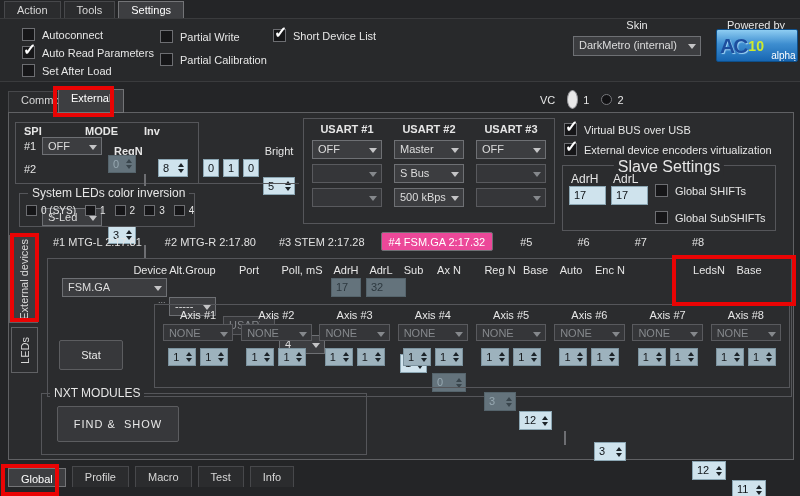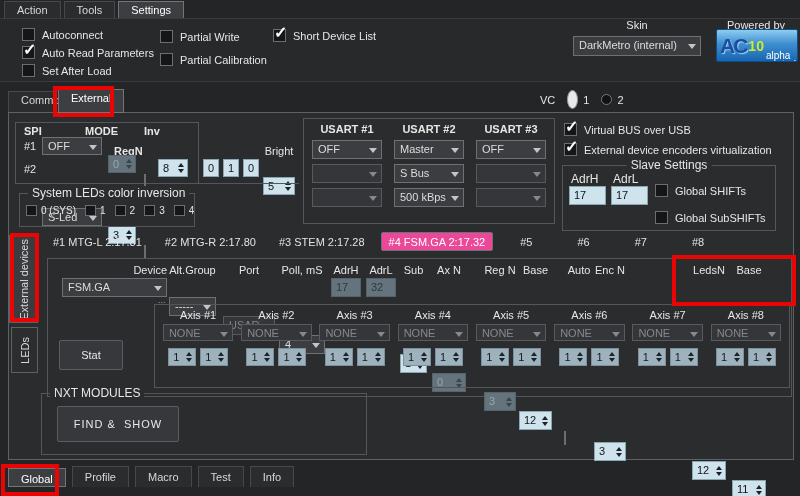--- a/index.html
+++ b/index.html
@@ -46,21 +46,21 @@
   .spin.gray .val { color:#97a8b1; }
   .spin.gray .up { border-bottom-color:#39454c; } .spin.gray .dn { border-top-color:#39454c; }
   .spin.axis { background:#9db2bd; border-color:#7b929e; }
   .spin.axis .val { color:#16191c; }
   .field { height:19px; background:#cfe3ed; border:1px solid #8ba6b3; color:#101418;
            padding:2px 0 0 4px; }
   .field.gray { background:#64737c; border-color:#55646c; color:#2d383f; }
   
   .gbox { position:absolute; border:1px solid #55565a; }
   .legend { position:absolute; top:-8px; left:8px; background:#2b2c2e; padding:0 4px; color:#e6e6e6; }
-  .legend.center { left:50%; transform:translateX(-50%); font-size:12px; }
+  .legend.center { left:50%; transform:translateX(-50%); font-size:16px; }
   .legend.big { font-size:12px; }
   
   .redbox { position:absolute; border:4px solid #ea0404; background:transparent; z-index:50; pointer-events:none; }
   
   .mainpanel { position:absolute; left:8px; top:112px; width:786px; height:348px;
                background:#2b2c2e; border:1px solid #606164; }
   
   .dtab { padding:3px 7px; color:#e2e2e2; white-space:nowrap; border-radius:2px; }
   .dtab.sel { background:#ec4899; color:#ffffff; }
   .dtab.short { padding:3px 18px; }
@@ -71,21 +71,21 @@
   .vtab span { writing-mode:vertical-rl; transform:rotate(180deg); white-space:nowrap; }
   
   .btn { display:flex; align-items:center; justify-content:center; background:#37383b;
          border:1px solid #5c5d60; color:#e8e8e8; border-radius:2px; white-space:pre; }
   
   .logo { position:absolute; width:82px; height:33px; border-radius:2px; overflow:hidden;
           background:linear-gradient(#8ecdf2 0%, #3e8ed0 45%, #1766b2 100%);
           border:1px solid #0e4f8a; display:flex; align-items:center; padding:0 3px; }
   .logo .ac { font-size:21px; font-weight:bold; color:#1d4e9e; text-shadow:1px 1px 1px #9fd4f5; letter-spacing:-2px; }
   .logo .ver { font-size:14px; font-weight:bold; color:#cdea2e; margin-left:2px; }
-  .logo .words { margin-left:2px; line-height:9px; font-size:10px; color:#ffffff; text-align:left;margin-top:28px; }
+  .logo .words { margin-left:2px; line-height:9px; font-size:10px; color:#ffffff; text-align:center;margin-top:28px; }
   .hline { position:absolute; height:1px; background:#55565a; }
   .axiscol { flex:1 1 0; display:flex; flex-direction:column; align-items:center; }
   .axiscol .sel { width:90%; height:17px; margin-top:3px; }
   .axiscol .spins { display:flex; gap:4px; margin-top:7px; }
   .axiscol .spin { width:28px; }
 </style>
 </head>
 <body>
 
 <div class="screen">
@@ -353,21 +353,21 @@
       <div class="abs lbl" style="left:231px; top:5px; width:46px; text-align:center;">Poll, mS</div>
       <div class="sel abs" style="left:231px; top:19px; width:46px;">
         <span class="sel-val">4</span>
         <span class="arrow-down"></span>
       </div>
       
       <div class="abs lbl" style="left:283px; top:5px; width:30px; text-align:center;">AdrH</div>
       <div class="field gray abs" style="left:283px; top:19px; width:30px;">17</div>
       
       <div class="abs lbl" style="left:318px; top:5px; width:30px; text-align:center;">AdrL</div>
-      <div class="field gray abs" style="left:318px; top:19px; width:30px;">32</div>
+      <div class="field gray abs" style="left:318px; top:19px; width:40px;">32</div>
       
       <div class="abs lbl" style="left:352px; top:5px; width:27px; text-align:center;">Sub</div>
       <div class="spin abs" style="left:352px; top:19px; width:27px; height:19px;">
         <span class="val">1</span>
         <span class="spin-arrows">
             <i class="up"></i>
             <i class="dn"></i>
           </span>
       </div>
       
@@ -391,21 +391,21 @@
       
       <div class="abs lbl" style="left:471px; top:5px; width:33px; text-align:center;">Base</div>
       <div class="spin abs" style="left:471px; top:19px; width:33px; height:19px;">
         <span class="val">12</span>
         <span class="spin-arrows">
             <i class="up"></i>
             <i class="dn"></i>
           </span>
       </div>
       
-      <div class="abs lbl" style="left:508px; top:5px; width:30px; text-align:center;margin-left:8px;">Auto</div>
+      <div class="abs lbl" style="left:508px; top:5px; width:30px; text-align:center;">Auto</div>
       <span class="cb abs" style="left:516px; top:21px;"></span>
       
       <div class="abs lbl" style="left:546px; top:5px; width:32px; text-align:center;">Enc N</div>
       <div class="spin abs" style="left:546px; top:19px; width:32px; height:19px;">
         <span class="val">3</span>
         <span class="spin-arrows">
             <i class="up"></i>
             <i class="dn"></i>
           </span>
       </div>

